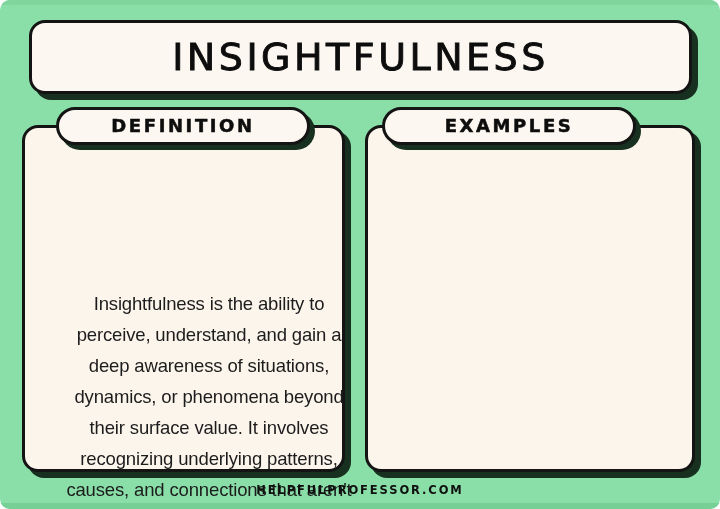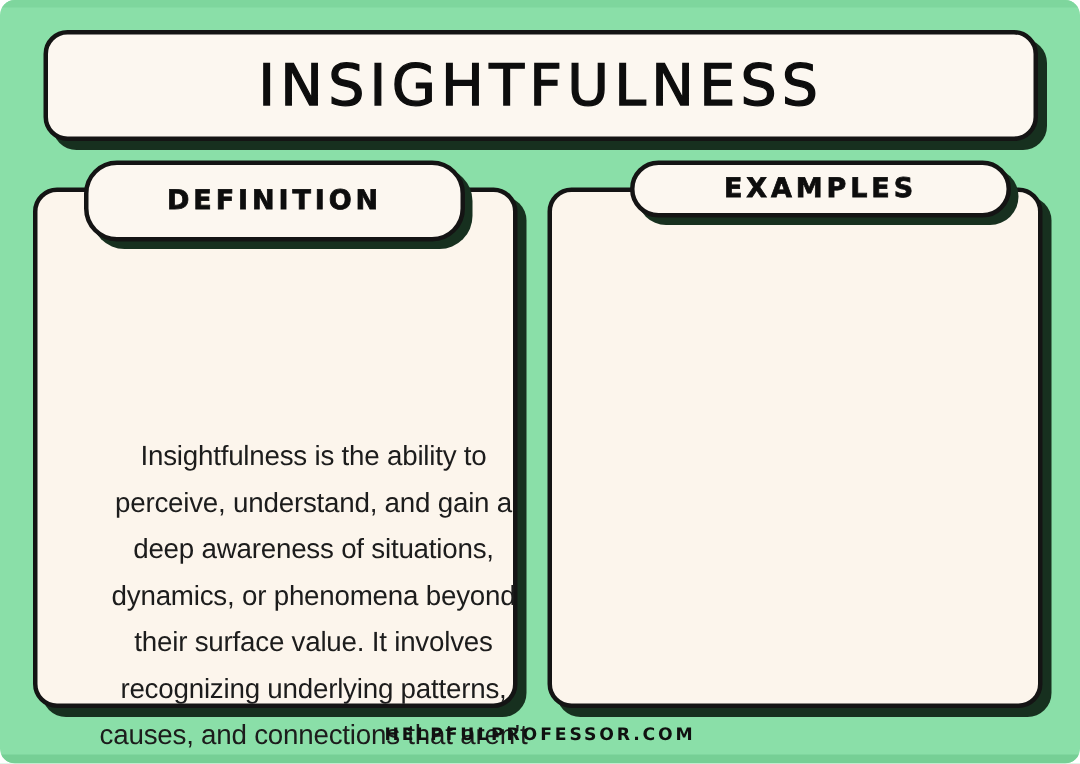--- a/index.html
+++ b/index.html
@@ -109,24 +109,24 @@
     box-shadow: 5px 5px 0 0 #17301f;
     display: flex;
     align-items: center;
     justify-content: center;
     z-index: 5;
   }
   .pill-left {
     left: 56px;
     top: 107px;
     width: 254px;
-    height: 54px;
+    height: 38px;
   }
   .pill-right {
-    left: 420px;
+    left: 382px;
     top: 107px;
     width: 254px;
     height: 38px;
   }
   .pill-text {
     font-family: "DejaVu Sans", sans-serif;
     font-weight: 700;
     font-size: 18px;
     letter-spacing: 2.6px;
     color: #0d0d0d;

